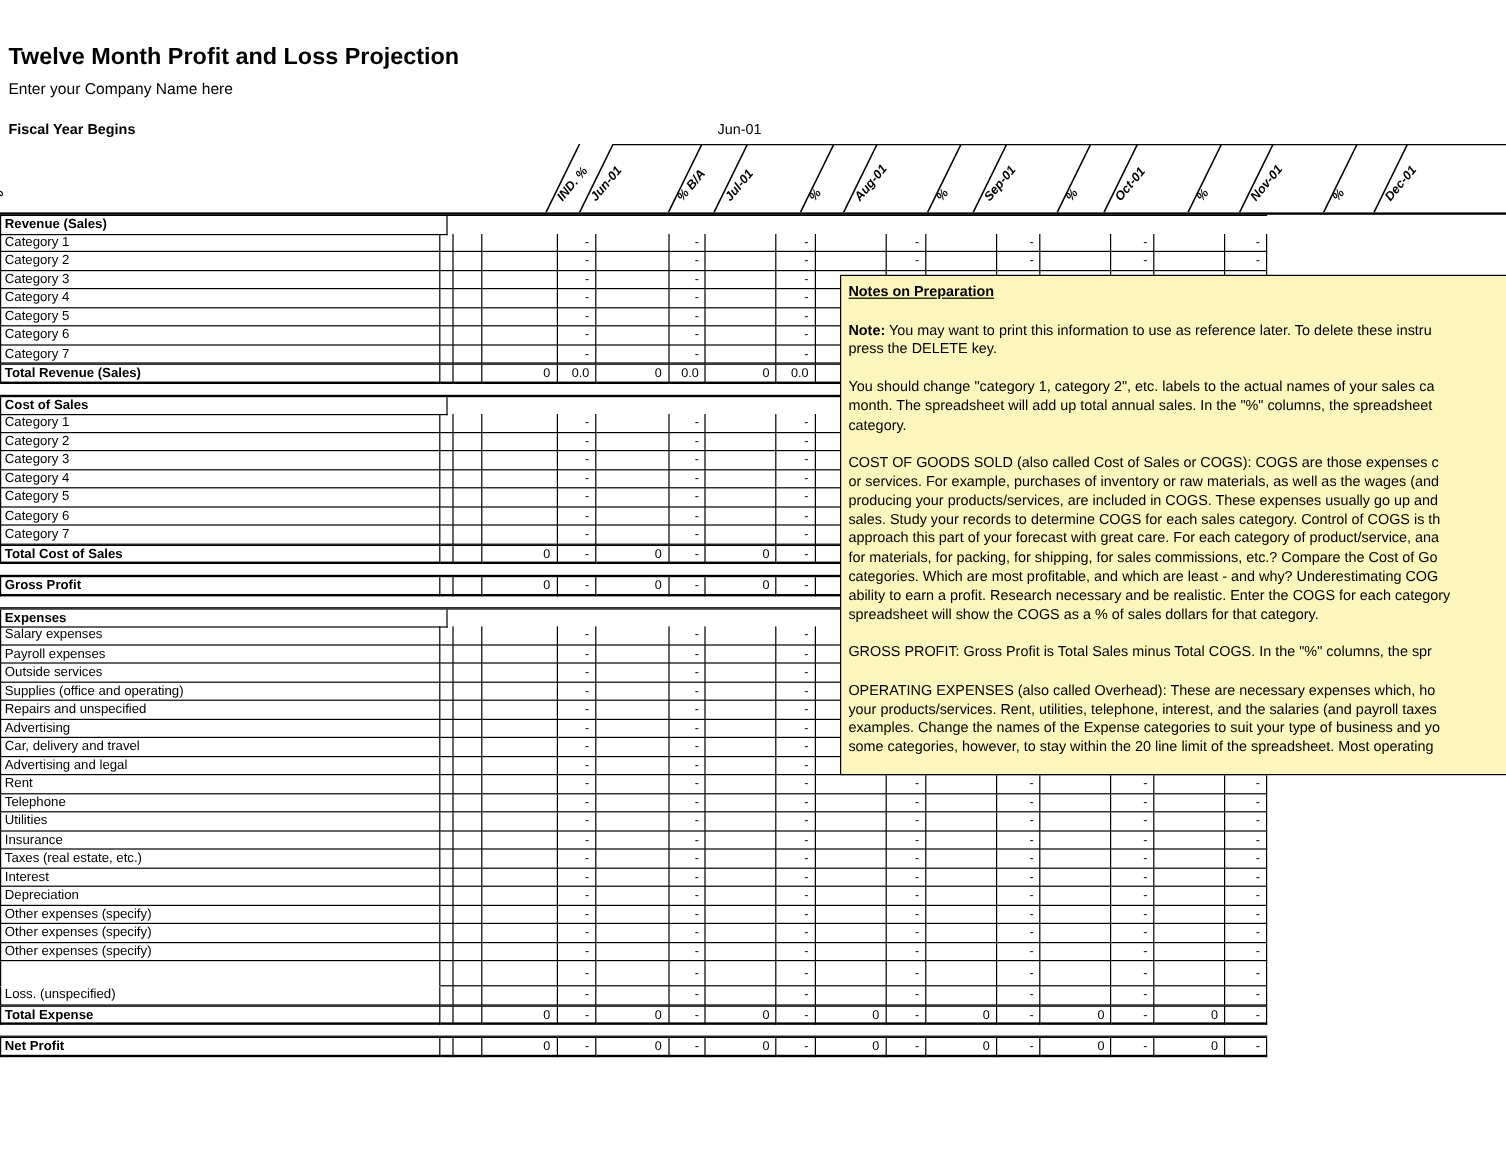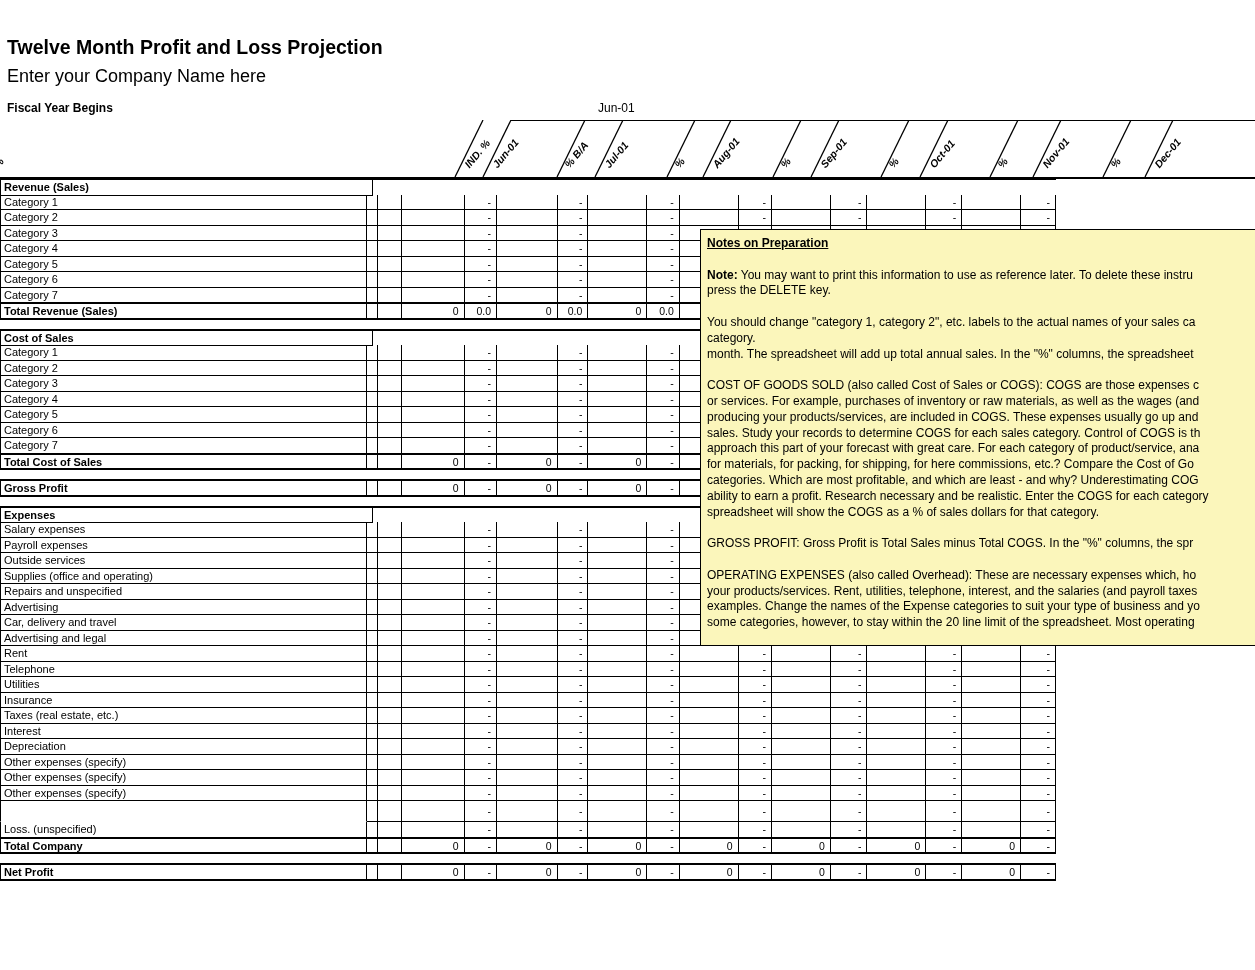--- a/index.html
+++ b/index.html
@@ -1,20 +1,20 @@
 <!DOCTYPE html>
 <html><head>
 <meta charset="utf-8">
 <style>
   html,body{margin:0;padding:0;background:#fff;}
   #page{position:relative;width:1255px;height:970px;background:#ffffff;overflow:hidden;
         font-family:"Liberation Sans",sans-serif;color:#000;}
   .abs{position:absolute;}
   #doc-title{left:7px;top:36px;font-size:19.5px;font-weight:bold;}
-  #company-name{left:7px;top:66px;font-size:18px;}
+  #company-name{left:7px;top:66px;font-size:13px;}
   #fiscal-label{left:7px;top:101px;font-size:12px;font-weight:bold;}
   #fiscal-value{left:598px;top:101px;font-size:12px;}
 
   
   #colheader{left:0;top:120px;width:1256px;height:57px;}
   #colheader svg{position:absolute;left:0;top:0;}
   .hlabel{position:absolute;white-space:nowrap;font-size:10.5px;font-weight:bold;font-style:italic;
           transform:rotate(-50deg);transform-origin:left bottom;}
 
   
@@ -798,21 +798,21 @@
         <div class="c d" style="width: 70px; height: 15.5px; line-height: 14.5px;"></div>
         <div class="c d" style="width: 39px; height: 15.5px; line-height: 14.5px;">-</div>
         <div class="c d" style="width: 70px; height: 15.5px; line-height: 14.5px;"></div>
         <div class="c d" style="width: 43px; height: 15.5px; line-height: 14.5px;">-</div>
         <div class="c d" style="width: 70px; height: 15.5px; line-height: 14.5px;"></div>
         <div class="c d" style="width: 42px; height: 15.5px; line-height: 14.5px;">-</div>
         <div class="c d" style="width: 70px; height: 15.5px; line-height: 14.5px;"></div>
         <div class="c d" style="width: 41px; height: 15.5px; line-height: 14.5px;">-</div>
       </div>
       <div class="row total" style="height: 15.5px;">
-        <div class="c lbl" style="width: 443px; height: 15.5px; line-height: 14.5px;">Total Company</div>
+        <div class="c lbl" style="width: 443px; height: 15.5px; line-height: 14.5px;">Total Expense</div>
         <div class="c d" style="width: 12px; height: 15.5px; line-height: 14.5px;"></div>
         <div class="c d" style="width: 28px; height: 15.5px; line-height: 14.5px;"></div>
         <div class="c d" style="width: 74px; height: 15.5px; line-height: 14.5px;">0</div>
         <div class="c d" style="width: 38px; height: 15.5px; line-height: 14.5px;">-</div>
         <div class="c d" style="width: 72px; height: 15.5px; line-height: 14.5px;">0</div>
         <div class="c d" style="width: 36px; height: 15.5px; line-height: 14.5px;">-</div>
         <div class="c d" style="width: 70px; height: 15.5px; line-height: 14.5px;">0</div>
         <div class="c d" style="width: 38px; height: 15.5px; line-height: 14.5px;">-</div>
         <div class="c d" style="width: 70px; height: 15.5px; line-height: 14.5px;">0</div>
         <div class="c d" style="width: 39px; height: 15.5px; line-height: 14.5px;">-</div>
@@ -846,29 +846,29 @@
     </div>
 
   <div id="notes" class="abs">
     <div class="nline ntitle">Notes on Preparation</div>
     <div id="notes-body">
         <div class="nline">&nbsp;</div>
         <div class="nline"><b>Note:</b> You may want to print this information to use as reference later. To delete these instru</div>
         <div class="nline">press the DELETE key.</div>
         <div class="nline">&nbsp;</div>
         <div class="nline">You should change "category 1, category 2", etc. labels to the actual names of your sales ca</div>
+        <div class="nline">month. The spreadsheet will add up total annual sales. In the "%" columns, the spreadsheet</div>
         <div class="nline">category.</div>
-        <div class="nline">month. The spreadsheet will add up total annual sales. In the "%" columns, the spreadsheet</div>
         <div class="nline">&nbsp;</div>
         <div class="nline">COST OF GOODS SOLD (also called Cost of Sales or COGS): COGS are those expenses c</div>
         <div class="nline">or services. For example, purchases of inventory or raw materials, as well as the wages (and</div>
         <div class="nline">producing your products/services, are included in COGS. These expenses usually go up and</div>
         <div class="nline">sales. Study your records to determine COGS for each sales category. Control of COGS is th</div>
         <div class="nline">approach this part of your forecast with great care. For each category of product/service, ana</div>
-        <div class="nline">for materials, for packing, for shipping, for here commissions, etc.? Compare the Cost of Go</div>
+        <div class="nline">for materials, for packing, for shipping, for sales commissions, etc.? Compare the Cost of Go</div>
         <div class="nline">categories. Which are most profitable, and which are least - and why? Underestimating COG</div>
         <div class="nline">ability to earn a profit. Research necessary and be realistic. Enter the COGS for each category</div>
         <div class="nline">spreadsheet will show the COGS as a % of sales dollars for that category.</div>
         <div class="nline">&nbsp;</div>
         <div class="nline">GROSS PROFIT: Gross Profit is Total Sales minus Total COGS. In the "%" columns, the spr</div>
         <div class="nline">&nbsp;</div>
         <div class="nline">OPERATING EXPENSES (also called Overhead): These are necessary expenses which, ho</div>
         <div class="nline">your products/services. Rent, utilities, telephone, interest, and the salaries (and payroll taxes</div>
         <div class="nline">examples. Change the names of the Expense categories to suit your type of business and yo</div>
         <div class="nline">some categories, however, to stay within the 20 line limit of the spreadsheet. Most operating</div>

